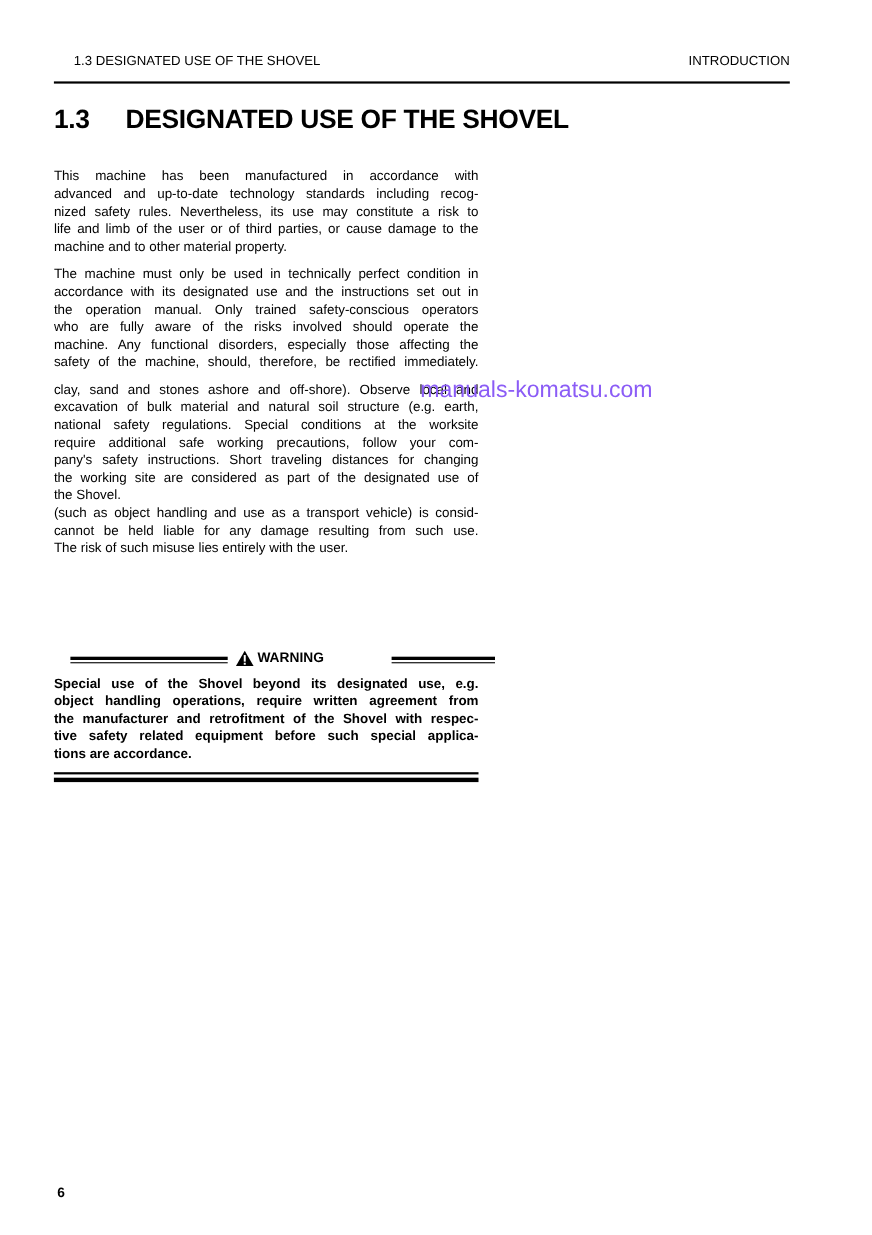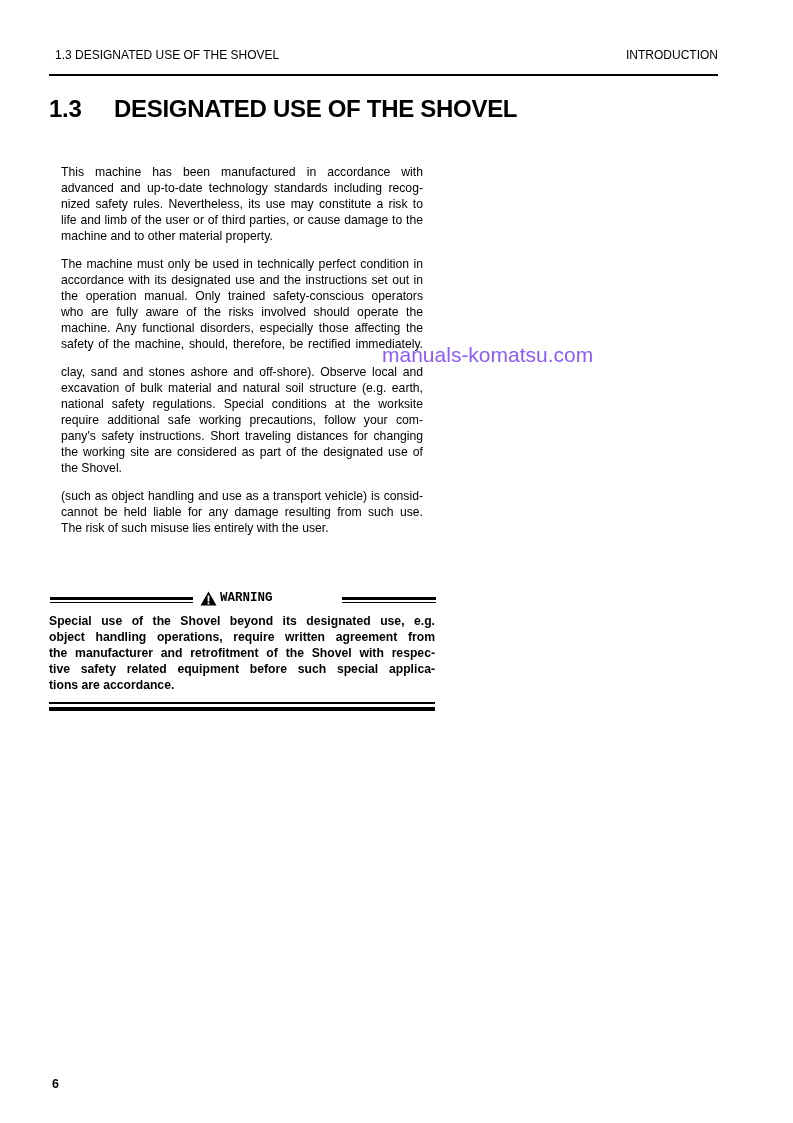--- a/index.html
+++ b/index.html
@@ -17,21 +17,21 @@
     }
     .running-header {
       position: absolute;
       left: 49px;
       top: 47px;
       width: 669px;
       height: 16px;
       font-size: 12px;
       line-height: 16px;
     }
-    .running-header .left { position: absolute; left: 6px; top: 0; }
+    .running-header .left { position: absolute; left: 18px; top: 0; }
     .running-header .right { position: absolute; right: 0; top: 0; }
     .header-rule {
       position: absolute;
       left: 49px;
       top: 74px;
       width: 669px;
       height: 2px;
       background: #000;
     }
     .section-title {
@@ -51,21 +51,21 @@
     .body-col {
       position: absolute;
       left: 49px;
       top: 152px;
       width: 386px;
       font-size: 12.2px;
       line-height: 16px;
       text-align: justify;
     }
     .body-col p {
-      margin: 12px;
+      margin: 0;
     }
     .body-col p.gap { margin-top: 9px; }
     .body-col .line {
       display: block;
       text-align: justify;
       text-align-last: justify;
       white-space: nowrap;
       overflow: visible;
     }
     .body-col .line.last {
@@ -77,25 +77,24 @@
       left: 382px;
       top: 342px;
       font-size: 21px;
       line-height: 26px;
       color: #8b5cf6;
       white-space: nowrap;
     }
 
     .warning-header {
       position: absolute;
-      left: 50px;
+      left: 64px;
       top: 590px;
       width: 386px;
       height: 16px;
-      font-family: Liberation Mono, monospace;
     }
     .warning-header .bar {
       position: absolute;
       top: 7px;
       height: 3px;
       background: #000;
     }
     .warning-header .bar::after {
       content: "";
       position: absolute;

